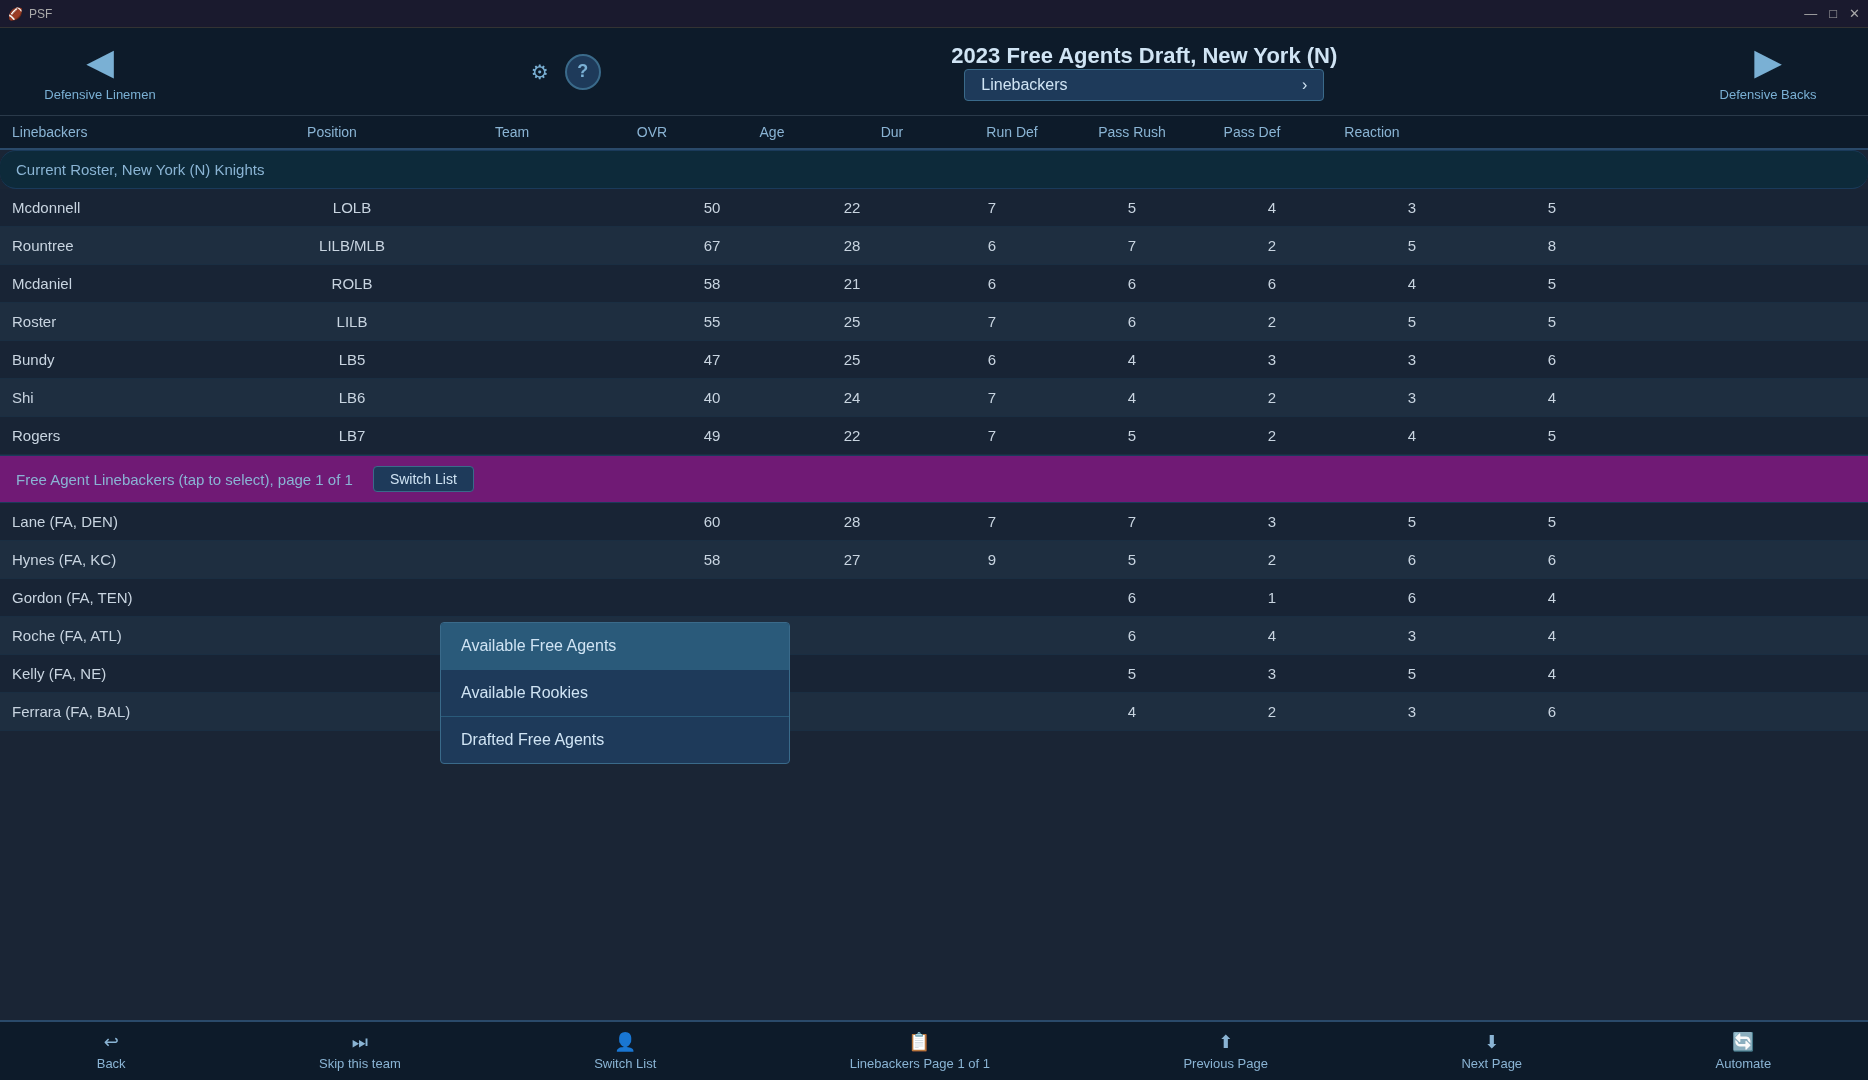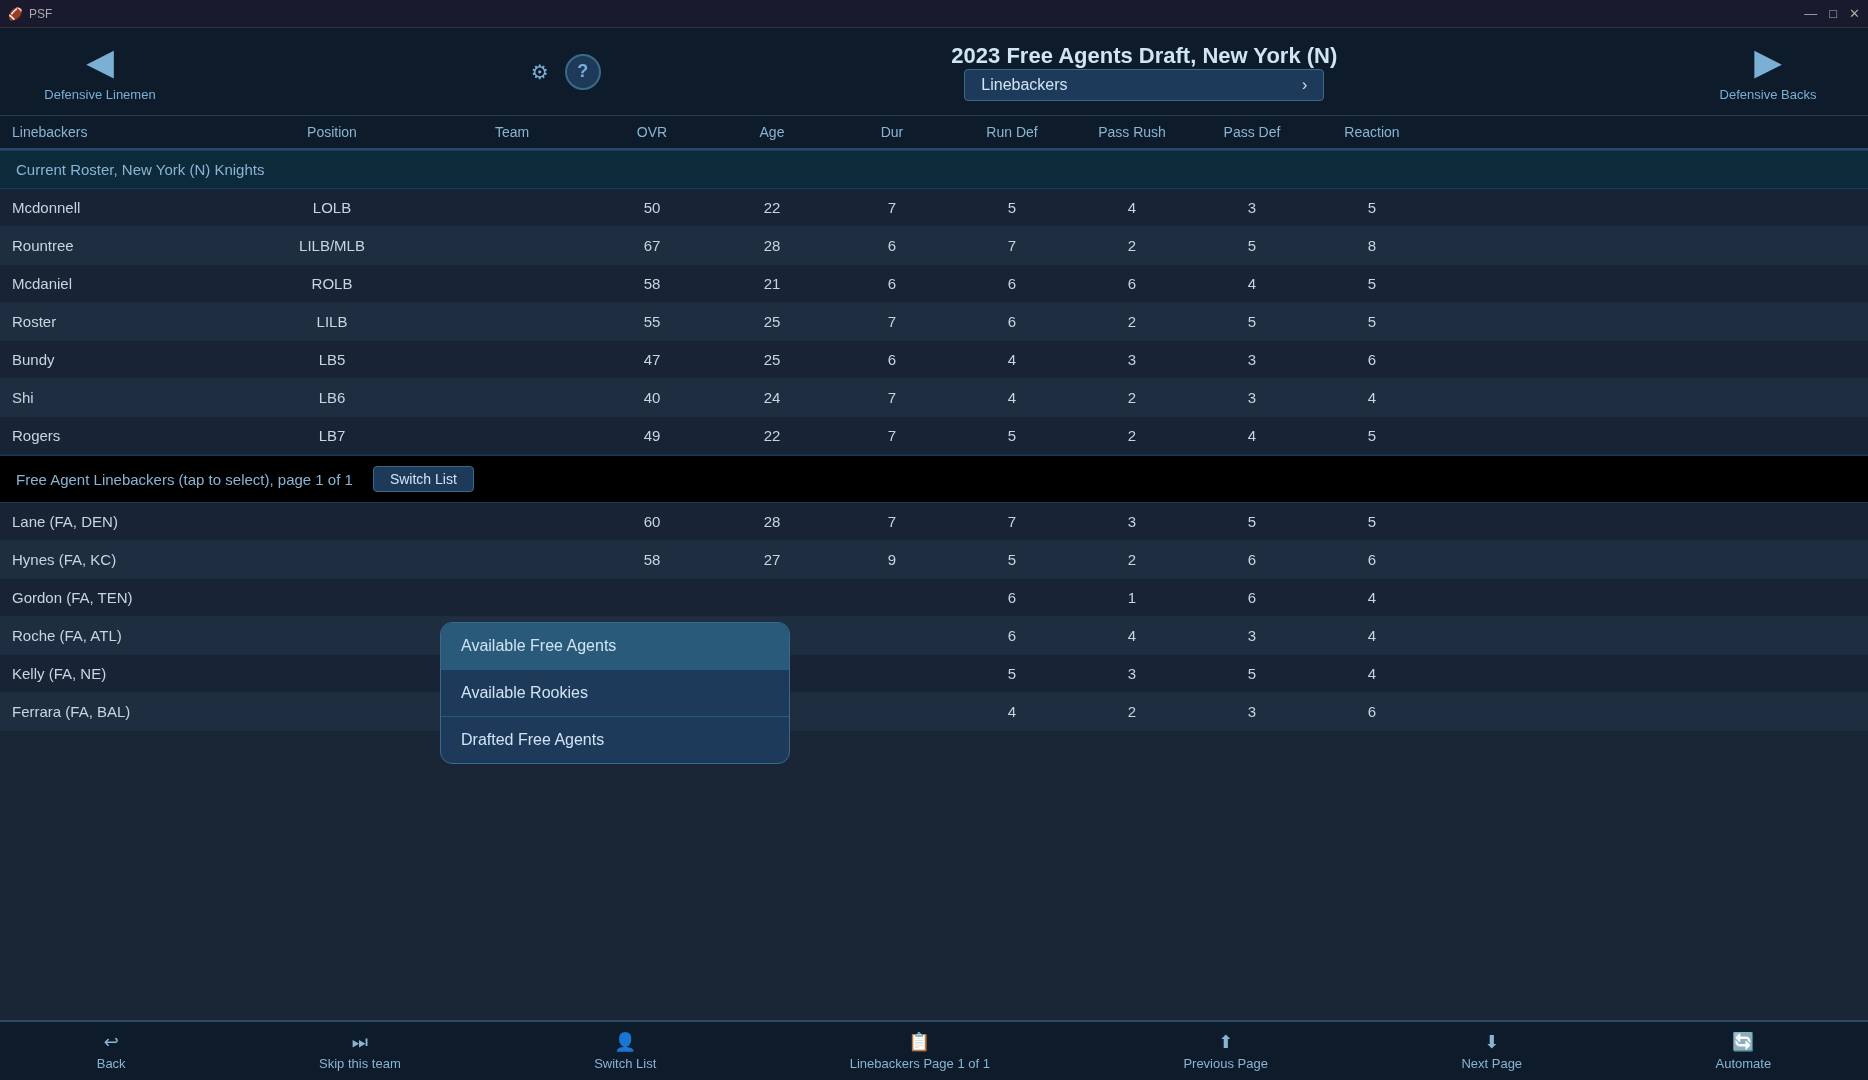--- a/index.html
+++ b/index.html
@@ -128,23 +128,24 @@
       text-align: left;
     }
 
     .section-header {
       background: #0d2a3a;
       padding: 10px 16px;
       font-size: 15px;
       color: #8ab4d4;
       border-top: 1px solid #1a3a5a;
       border-bottom: 1px solid #1a3a5a;
+      border-radius: 16px;
     }
     .section-header-free {
-      background: #000000;
+      background: #701a75;
       padding: 10px 16px;
       font-size: 15px;
       color: #8ab4d4;
       border-top: 1px solid #1a3a5a;
       border-bottom: 1px solid #1a3a5a;
       display: flex;
       align-items: center;
       gap: 20px;
     }
     .switch-list-btn {
@@ -158,20 +159,21 @@
     }
 
     .data-row {
       display: grid;
       grid-template-columns: 220px 200px 160px 120px 120px 120px 120px 120px 120px 120px;
       padding: 10px 12px;
       border-bottom: 1px solid #1a2e42;
       align-items: center;
       font-size: 15px;
       color: #c8d4e0;
+      gap: 20px;
     }
     .data-row:nth-child(odd) {
       background: #182435;
     }
     .data-row:nth-child(even) {
       background: #1e2e40;
     }
     .data-row .cell {
       text-align: center;
     }
@@ -206,21 +208,21 @@
     }
 
     
     .dropdown-overlay {
       position: absolute;
       top: 622px;
       left: 440px;
       width: 350px;
       background: #1e3a5a;
       border: 1px solid #3a6a8a;
-      border-radius: 12px;
+      border-radius: 4px;
       z-index: 100;
       overflow: hidden;
     }
     .dropdown-item {
       padding: 14px 20px;
       font-size: 16px;
       color: #d0e4f4;
       cursor: pointer;
       border-bottom: 1px solid #2a5a7a;
     }

